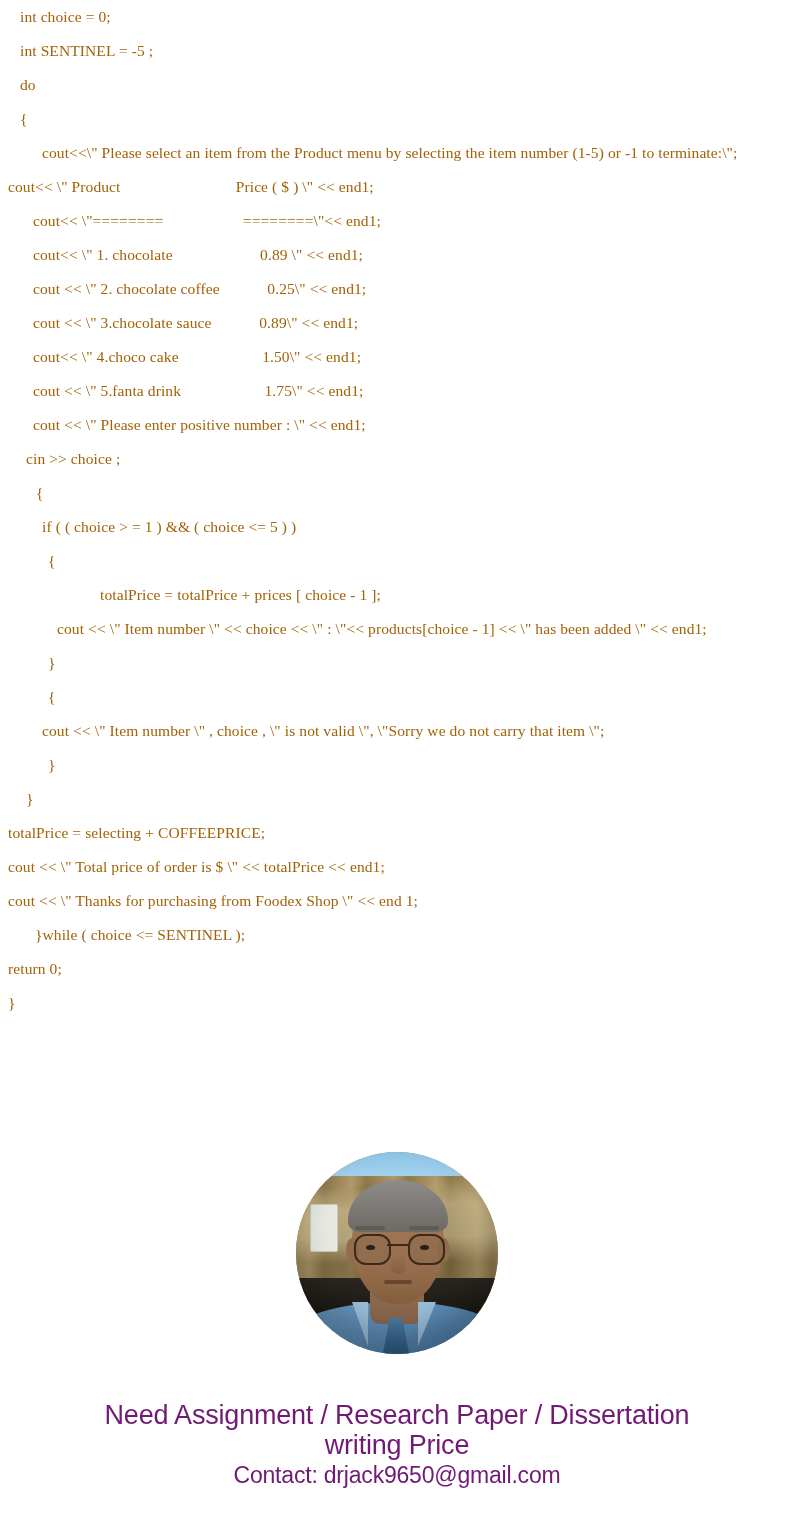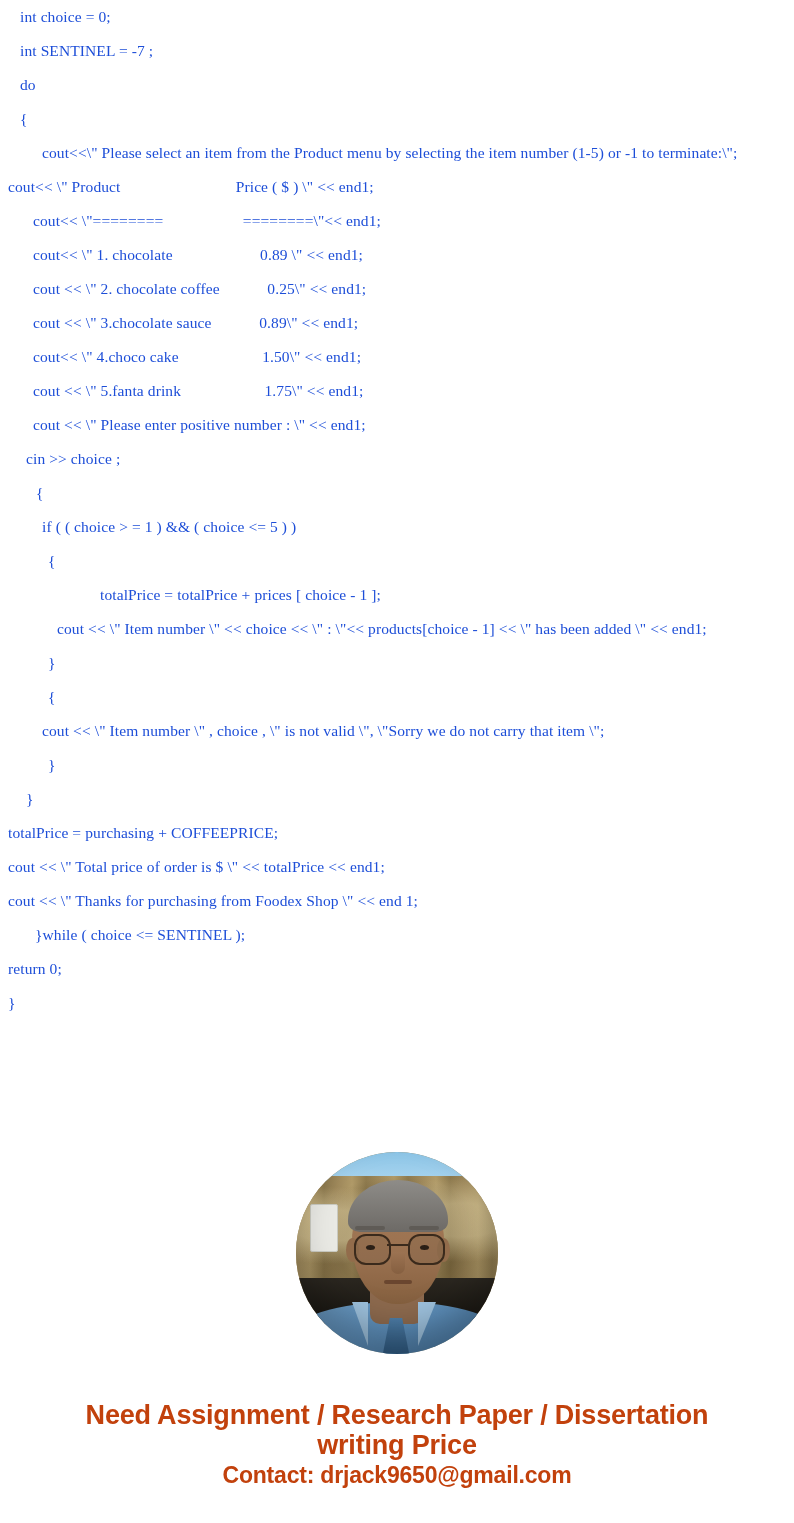--- a/index.html
+++ b/index.html
@@ -22,21 +22,21 @@
     position: absolute;
     left: 0;
     top: 0;
     width: 794px;
   }
   .code-line {
     height: 34px;
     line-height: 34px;
     font-size: 15.5px;
     font-family: "Liberation Serif", "DejaVu Serif", serif;
-    color: #1d4ed8;
+    color: #a16207;
     white-space: pre;
     letter-spacing: 0.1px;
     font-weight: 400;
   }
 
   
   .i0  { padding-left: 8px;  }
   .i1  { padding-left: 20px; }
   .i2  { padding-left: 26px; }
   .i3  { padding-left: 33px; }
@@ -226,22 +226,22 @@
   }
 
   
   #footer {
     position: absolute;
     left: 0;
     top: 1400px;
     width: 794px;
     text-align: center;
     font-family: "Liberation Sans", "DejaVu Sans", sans-serif;
-    font-weight: 700;
-    color: #c2410c;
+    font-weight: 400;
+    color: #701a75;
   }
   .footer-line-1 {
     font-size: 27px;
     line-height: 30px;
     letter-spacing: -0.2px;
   }
   .footer-line-2 {
     font-size: 27px;
     line-height: 30px;
     letter-spacing: -0.2px;
@@ -250,21 +250,21 @@
     font-size: 23px;
     line-height: 30px;
     letter-spacing: -0.2px;
   }
 </style>
 </head>
 <body>
 
 <div id="code-listing">
     <div class="code-line i1">int choice = 0;</div>
-    <div class="code-line i1">int SENTINEL = -7 ;</div>
+    <div class="code-line i1">int SENTINEL = -5 ;</div>
     <div class="code-line i1">do</div>
     <div class="code-line i1">{</div>
     <div class="code-line i5">cout&lt;&lt;\" Please select an item from the Product menu by selecting the item number (1-5) or -1 to terminate:\";</div>
     <div class="code-line i0">cout&lt;&lt; \" Product                             Price ( $ ) \" &lt;&lt; end1;</div>
     <div class="code-line i3">cout&lt;&lt; \"========                    ========\"&lt;&lt; end1;</div>
     <div class="code-line i3">cout&lt;&lt; \" 1. chocolate                      0.89 \" &lt;&lt; end1;</div>
     <div class="code-line i3">cout &lt;&lt; \" 2. chocolate coffee            0.25\" &lt;&lt; end1;</div>
     <div class="code-line i3">cout &lt;&lt; \" 3.chocolate sauce            0.89\" &lt;&lt; end1;</div>
     <div class="code-line i3">cout&lt;&lt; \" 4.choco cake                     1.50\" &lt;&lt; end1;</div>
     <div class="code-line i3">cout &lt;&lt; \" 5.fanta drink                     1.75\" &lt;&lt; end1;</div>
@@ -273,21 +273,21 @@
     <div class="code-line i4">{</div>
     <div class="code-line i5">if ( ( choice &gt; = 1 ) &amp;&amp; ( choice &lt;= 5 ) )</div>
     <div class="code-line i6">{</div>
     <div class="code-line i8">totalPrice = totalPrice + prices [ choice - 1 ];</div>
     <div class="code-line i7">cout &lt;&lt; \" Item number \" &lt;&lt; choice &lt;&lt; \" : \"&lt;&lt; products[choice - 1] &lt;&lt; \" has been added \" &lt;&lt; end1;</div>
     <div class="code-line i6">}</div>
     <div class="code-line i6">{</div>
     <div class="code-line i5">cout &lt;&lt; \" Item number \" , choice , \" is not valid \", \"Sorry we do not carry that item \";</div>
     <div class="code-line i6">}</div>
     <div class="code-line i2">}</div>
-    <div class="code-line i0">totalPrice = purchasing + COFFEEPRICE;</div>
+    <div class="code-line i0">totalPrice = selecting + COFFEEPRICE;</div>
     <div class="code-line i0">cout &lt;&lt; \" Total price of order is $ \" &lt;&lt; totalPrice &lt;&lt; end1;</div>
     <div class="code-line i0">cout &lt;&lt; \" Thanks for purchasing from Foodex Shop \" &lt;&lt; end 1;</div>
     <div class="code-line i9">}while ( choice &lt;= SENTINEL );</div>
     <div class="code-line i0">return 0;</div>
     <div class="code-line i0">}</div>
   </div>
 
 <div id="portrait-wrap">
   <div id="portrait">
     <div class="p-sky"></div>

